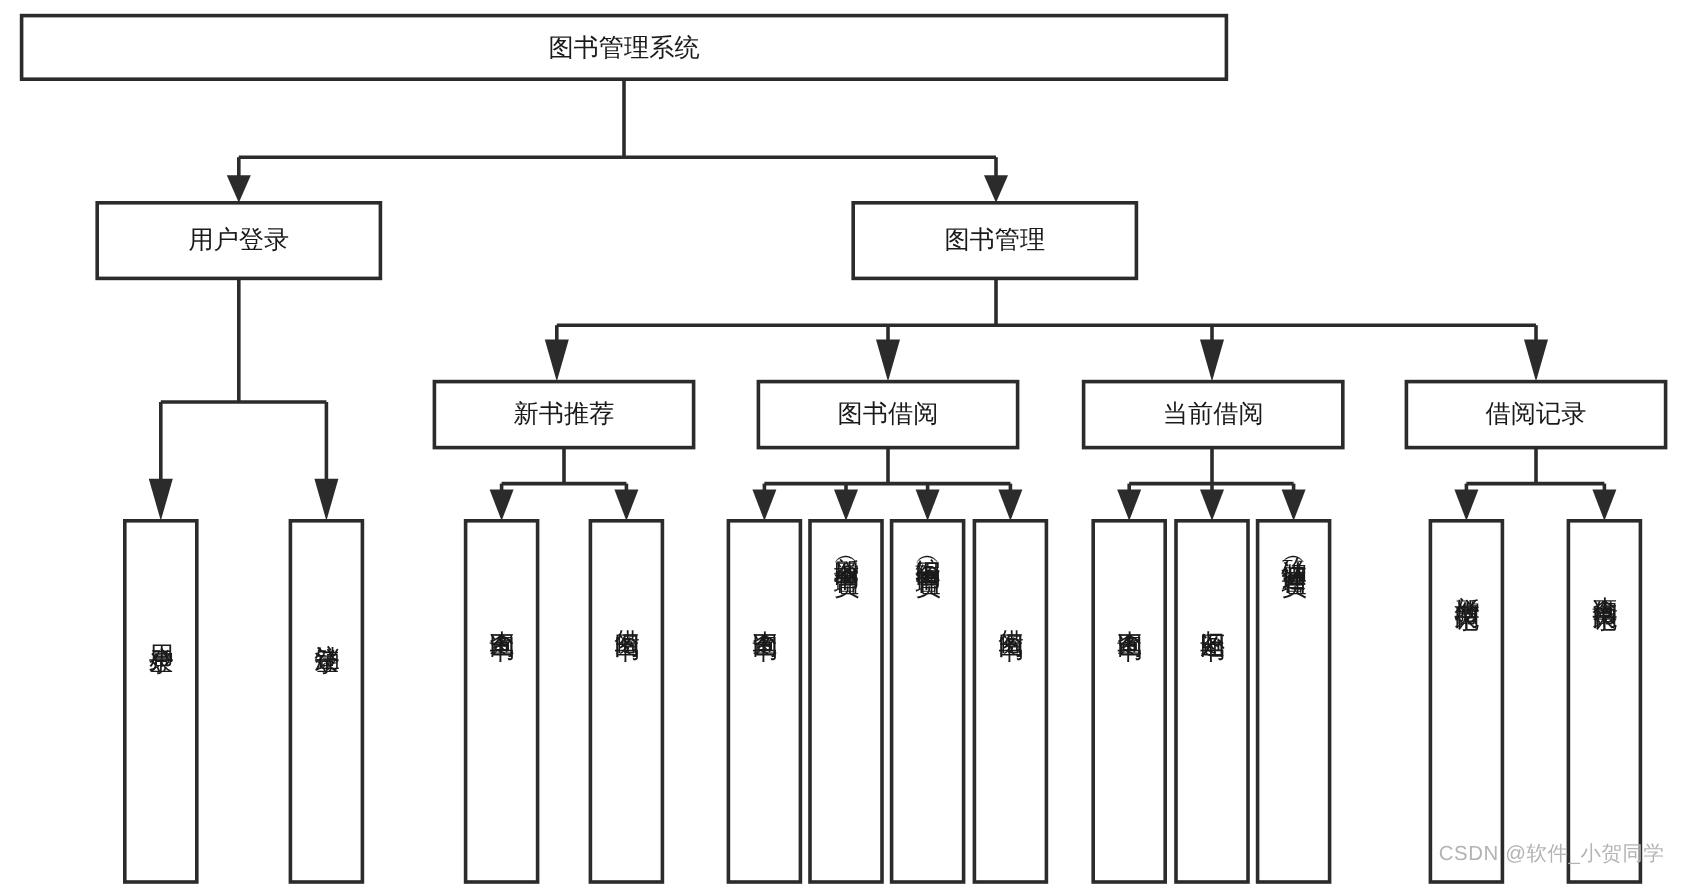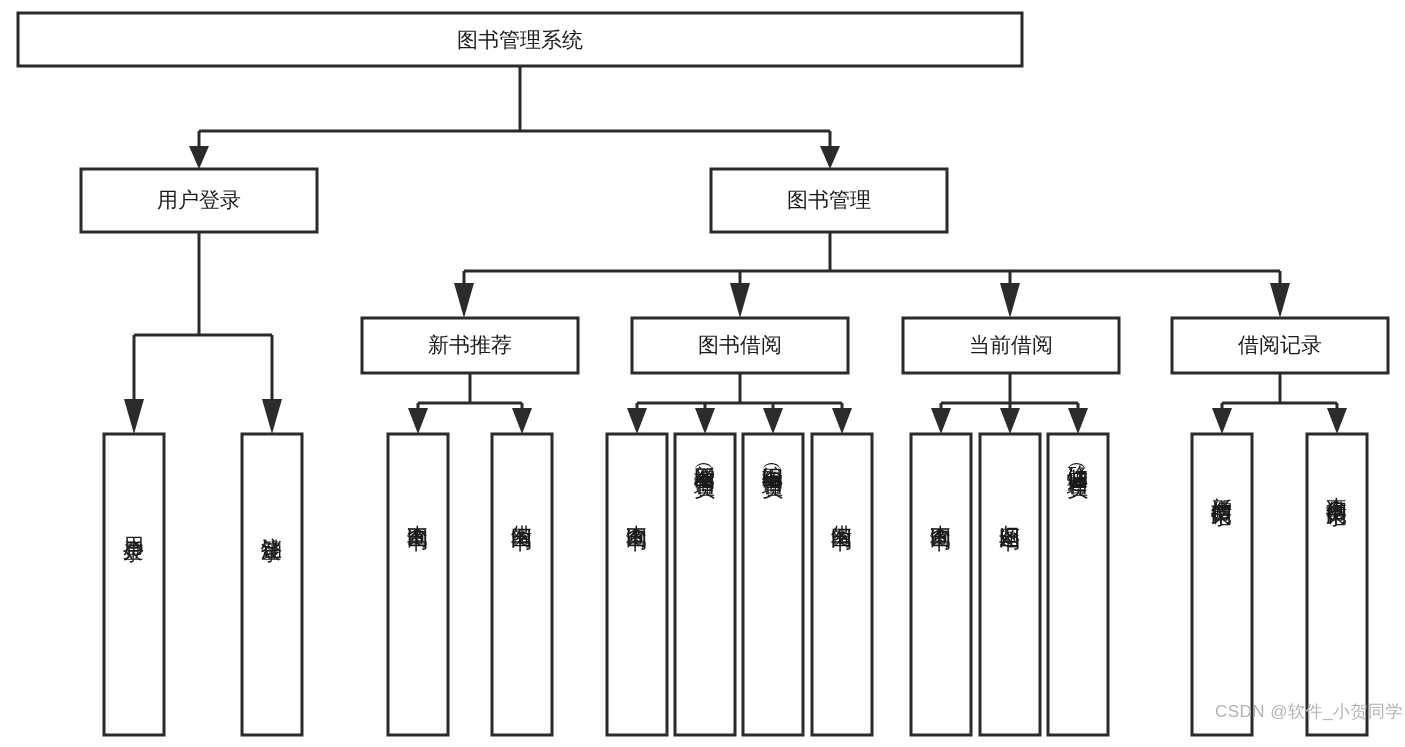--- a/index.html
+++ b/index.html
@@ -60,21 +60,21 @@
     text-orientation: upright;
     font-family: "Liberation Sans", "DejaVu Sans", sans-serif;
     font-size: 21px;
     color: #1a1a1a;
     letter-spacing: 2px;
     line-height: 1;
     white-space: nowrap;
   }
   .watermark {
     position: absolute;
-    right: 2px;
+    right: 18px;
     bottom: 6px;
     font-family: "Liberation Sans", "DejaVu Sans", sans-serif;
     font-size: 17px;
     color: #b3b3b3;
     white-space: nowrap;
     letter-spacing: 0.5px;
   }
 </style>
 </head>
 <body>

